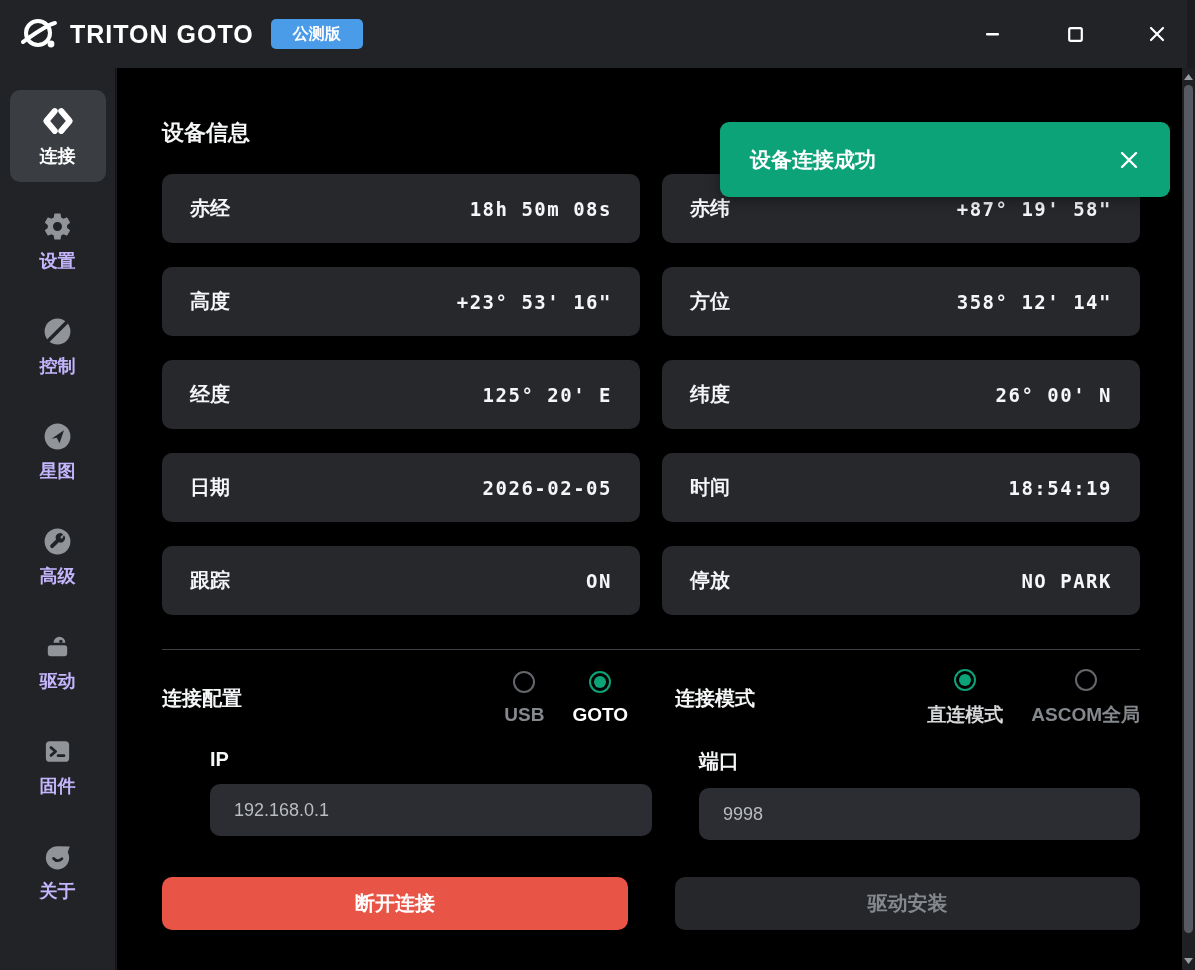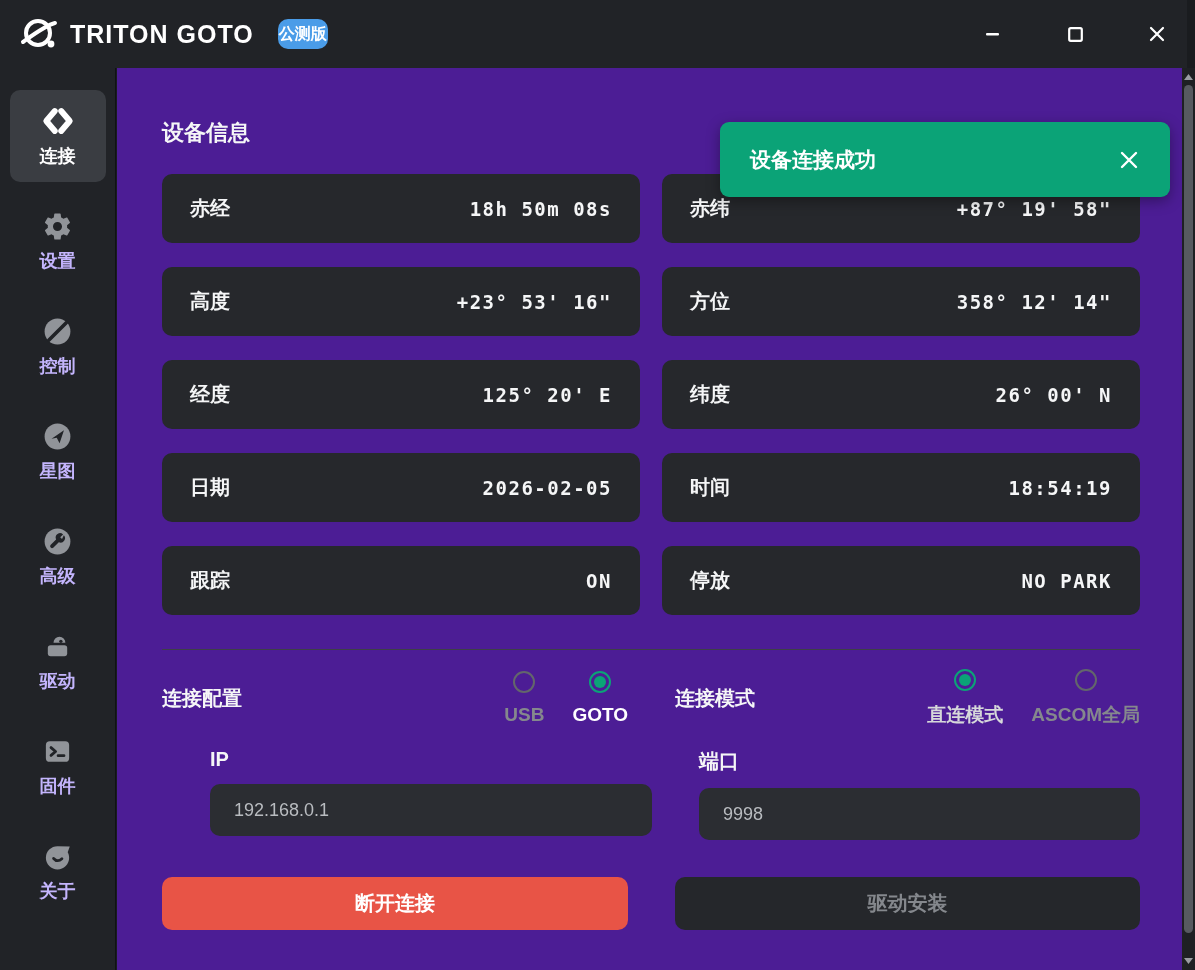--- a/index.html
+++ b/index.html
@@ -13,22 +13,22 @@
 
   
   .titlebar {
     position:absolute; top:0; left:0; right:8px; height:68px;
     background:#212327; display:flex; align-items:center; padding-left:16px;
     z-index:5;
   }
   .logo { width:46px; height:46px; flex:0 0 auto; }
   .app-title { font-size:25px; font-weight:bold; letter-spacing:1px; margin-left:8px; color:#ffffff; }
   .badge {
-    margin-left:24px; background:#4a9ce8; color:#ffffff; font-size:16px; font-weight:bold;
-    padding:5px 1px; border-radius:10px; line-height:1.2;
+    margin-left:17px; background:#4a9ce8; color:#ffffff; font-size:16px; font-weight:bold;
+    padding:5px 22px; border-radius:5px; line-height:1.2;
   }
   .win-controls { position:absolute; right:14px; top:0; height:68px; display:flex; align-items:center; gap:50px; }
   .win-btn { width:32px; height:32px; background:none; border:none; display:flex; align-items:center; justify-content:center; cursor:pointer; }
 
   
   .sidebar {
     position:absolute; top:68px; left:0; bottom:0; width:116px;
     background:#212327; border-right:1px solid #101214;
     display:flex; flex-direction:column; align-items:center; padding-top:22px; gap:13px;
     z-index:4;
@@ -36,21 +36,21 @@
   .nav-item {
     width:96px; height:92px; border-radius:10px;
     display:flex; flex-direction:column; align-items:center; justify-content:center; gap:6px;
     color:#c4b5fd; cursor:pointer;
   }
   .nav-item.active { background:#3a3d42; color:#ffffff; }
   .nav-item .nicon { width:34px; height:34px; display:flex; align-items:center; justify-content:center; }
   .nav-item .nlabel { font-size:18px; font-weight:bold; }
 
   
-  .main { position:absolute; top:68px; left:117px; right:13px; bottom:0; background:#4c1d95; }
+  .main { position:absolute; top:68px; left:117px; right:13px; bottom:0; background:#000000; }
   .content { margin-left:45px; width:978px; }
   .section-title { font-size:22px; font-weight:bold; margin:50px 0 26px 0; color:#f5f6f7; }
 
   .cards { display:grid; grid-template-columns:478px 478px; column-gap:22px; row-gap:24px; }
   .card {
     height:69px; background:#26282c; border-radius:10px;
     display:flex; align-items:center; justify-content:space-between; padding:0 28px;
   }
   .card .clabel { font-size:20px; font-weight:bold; color:#f5f6f7; }
   .card .cvalue {

